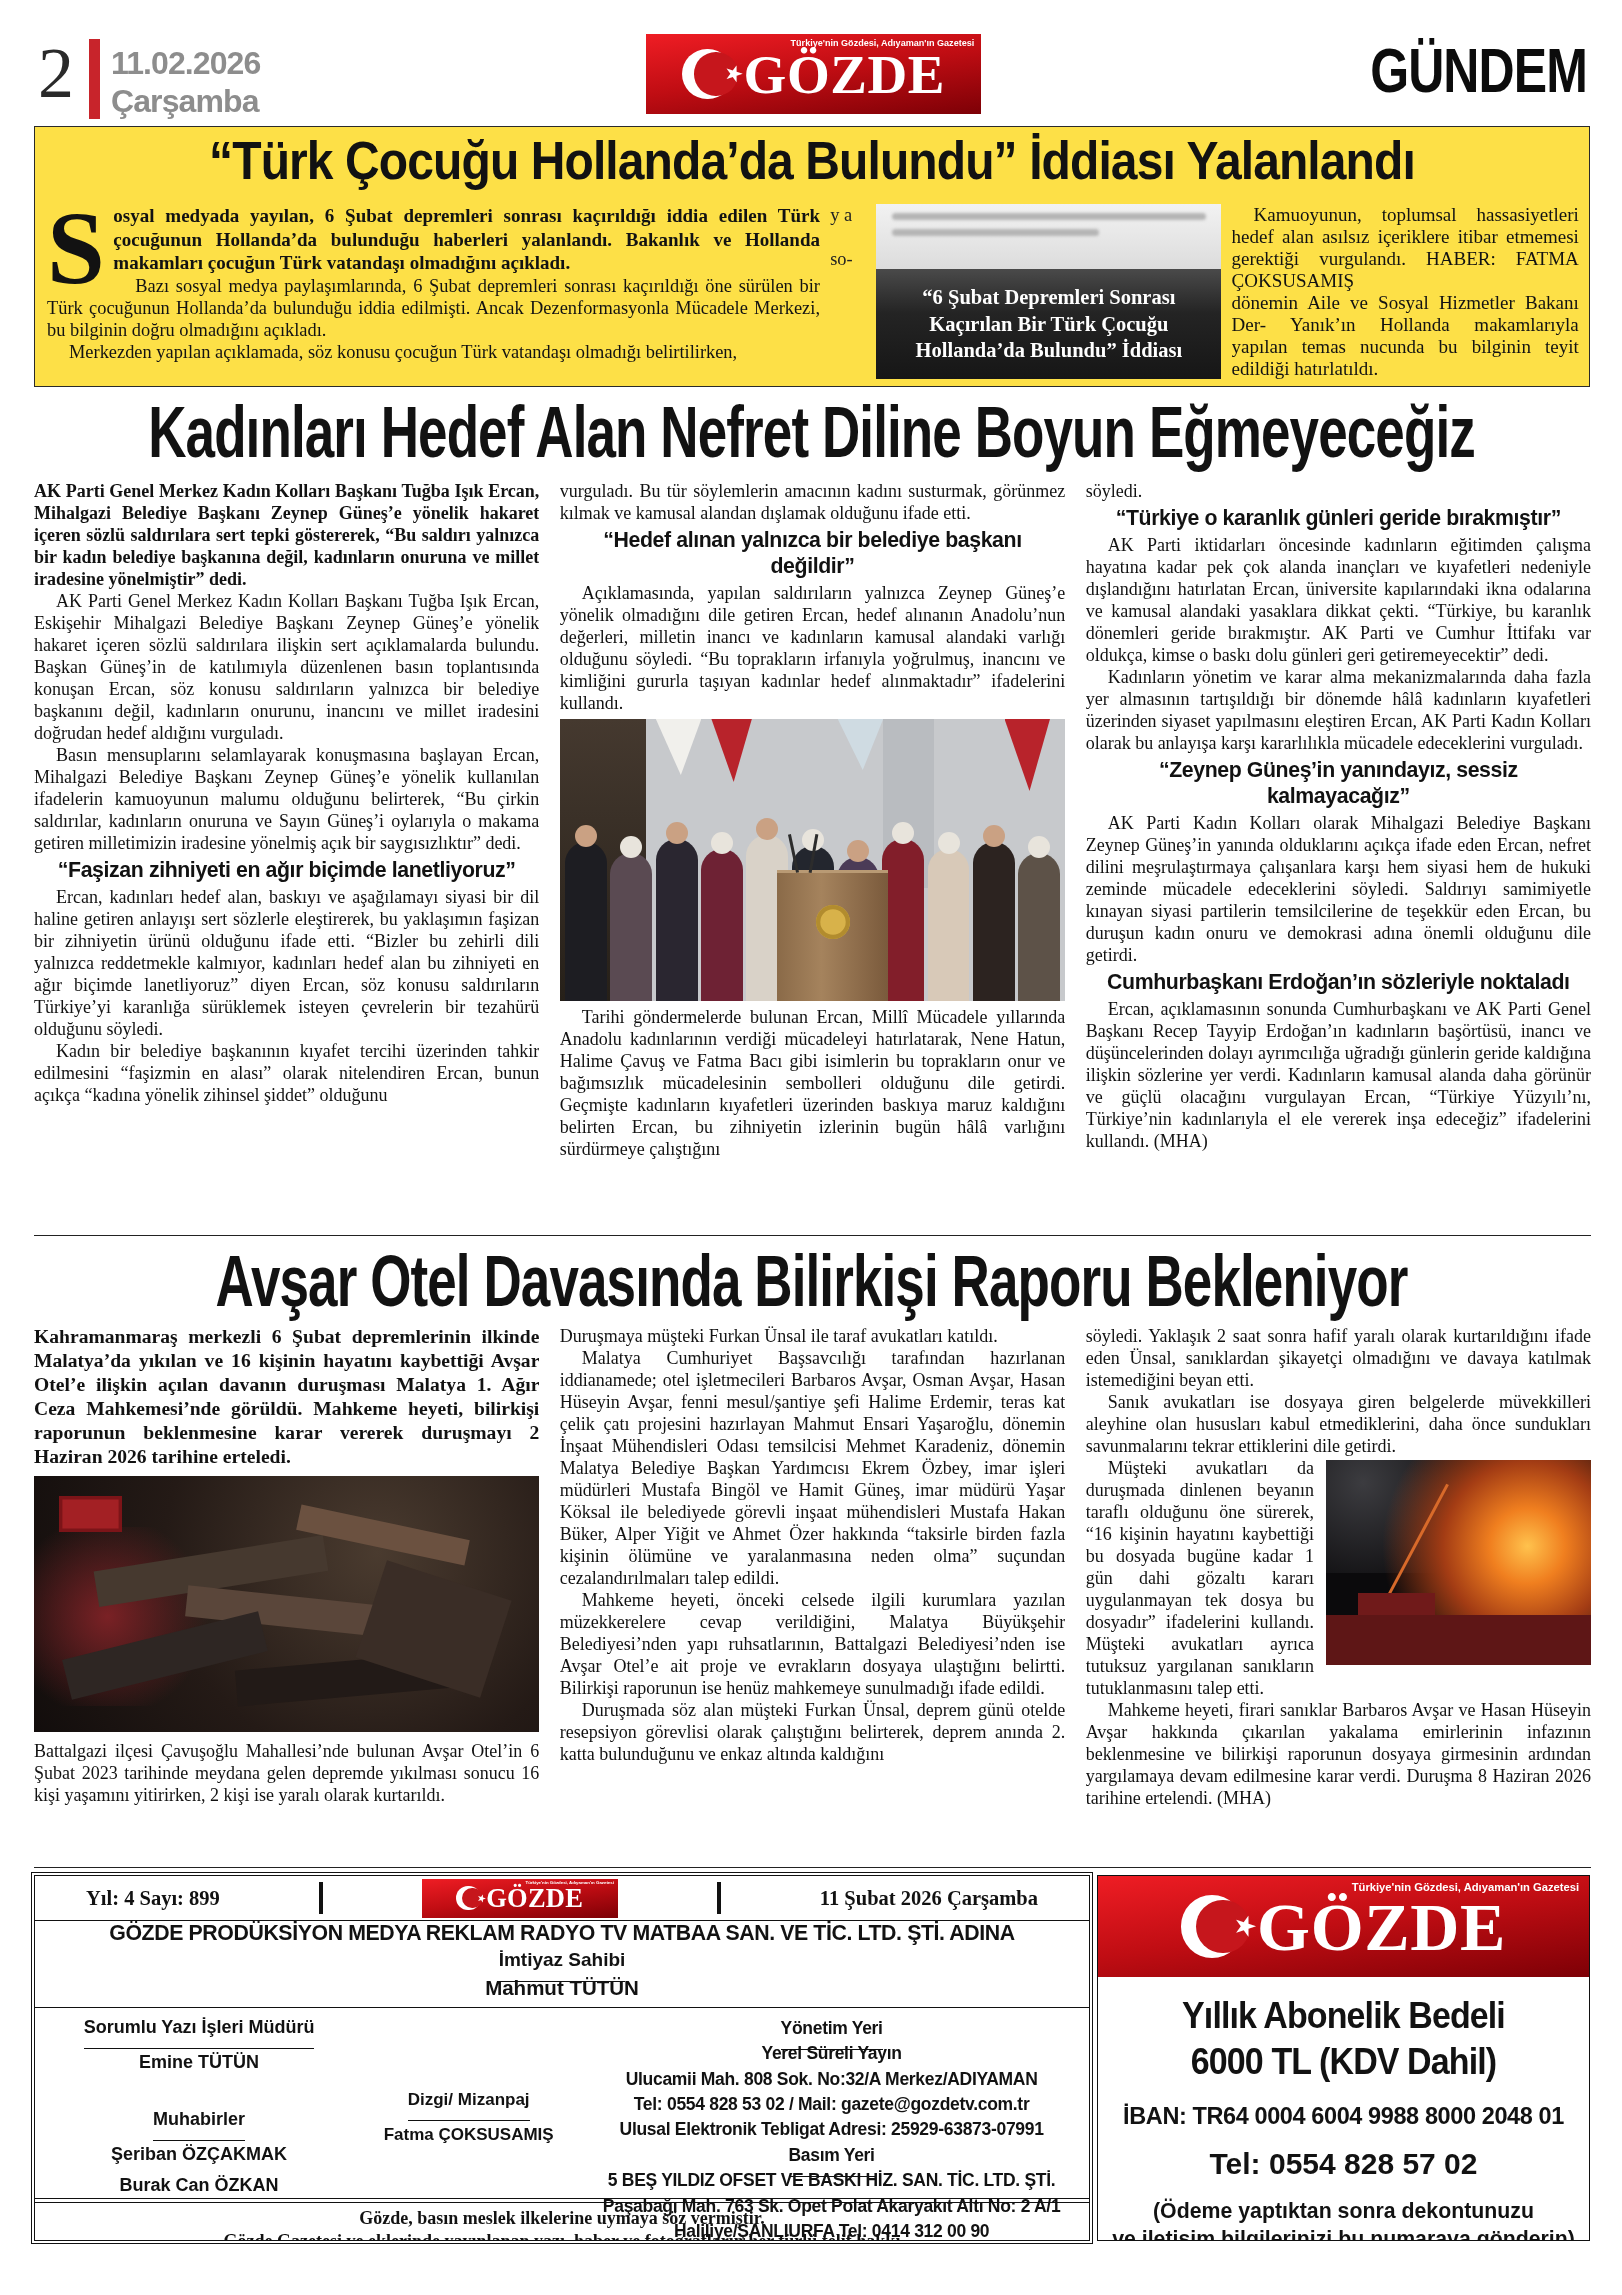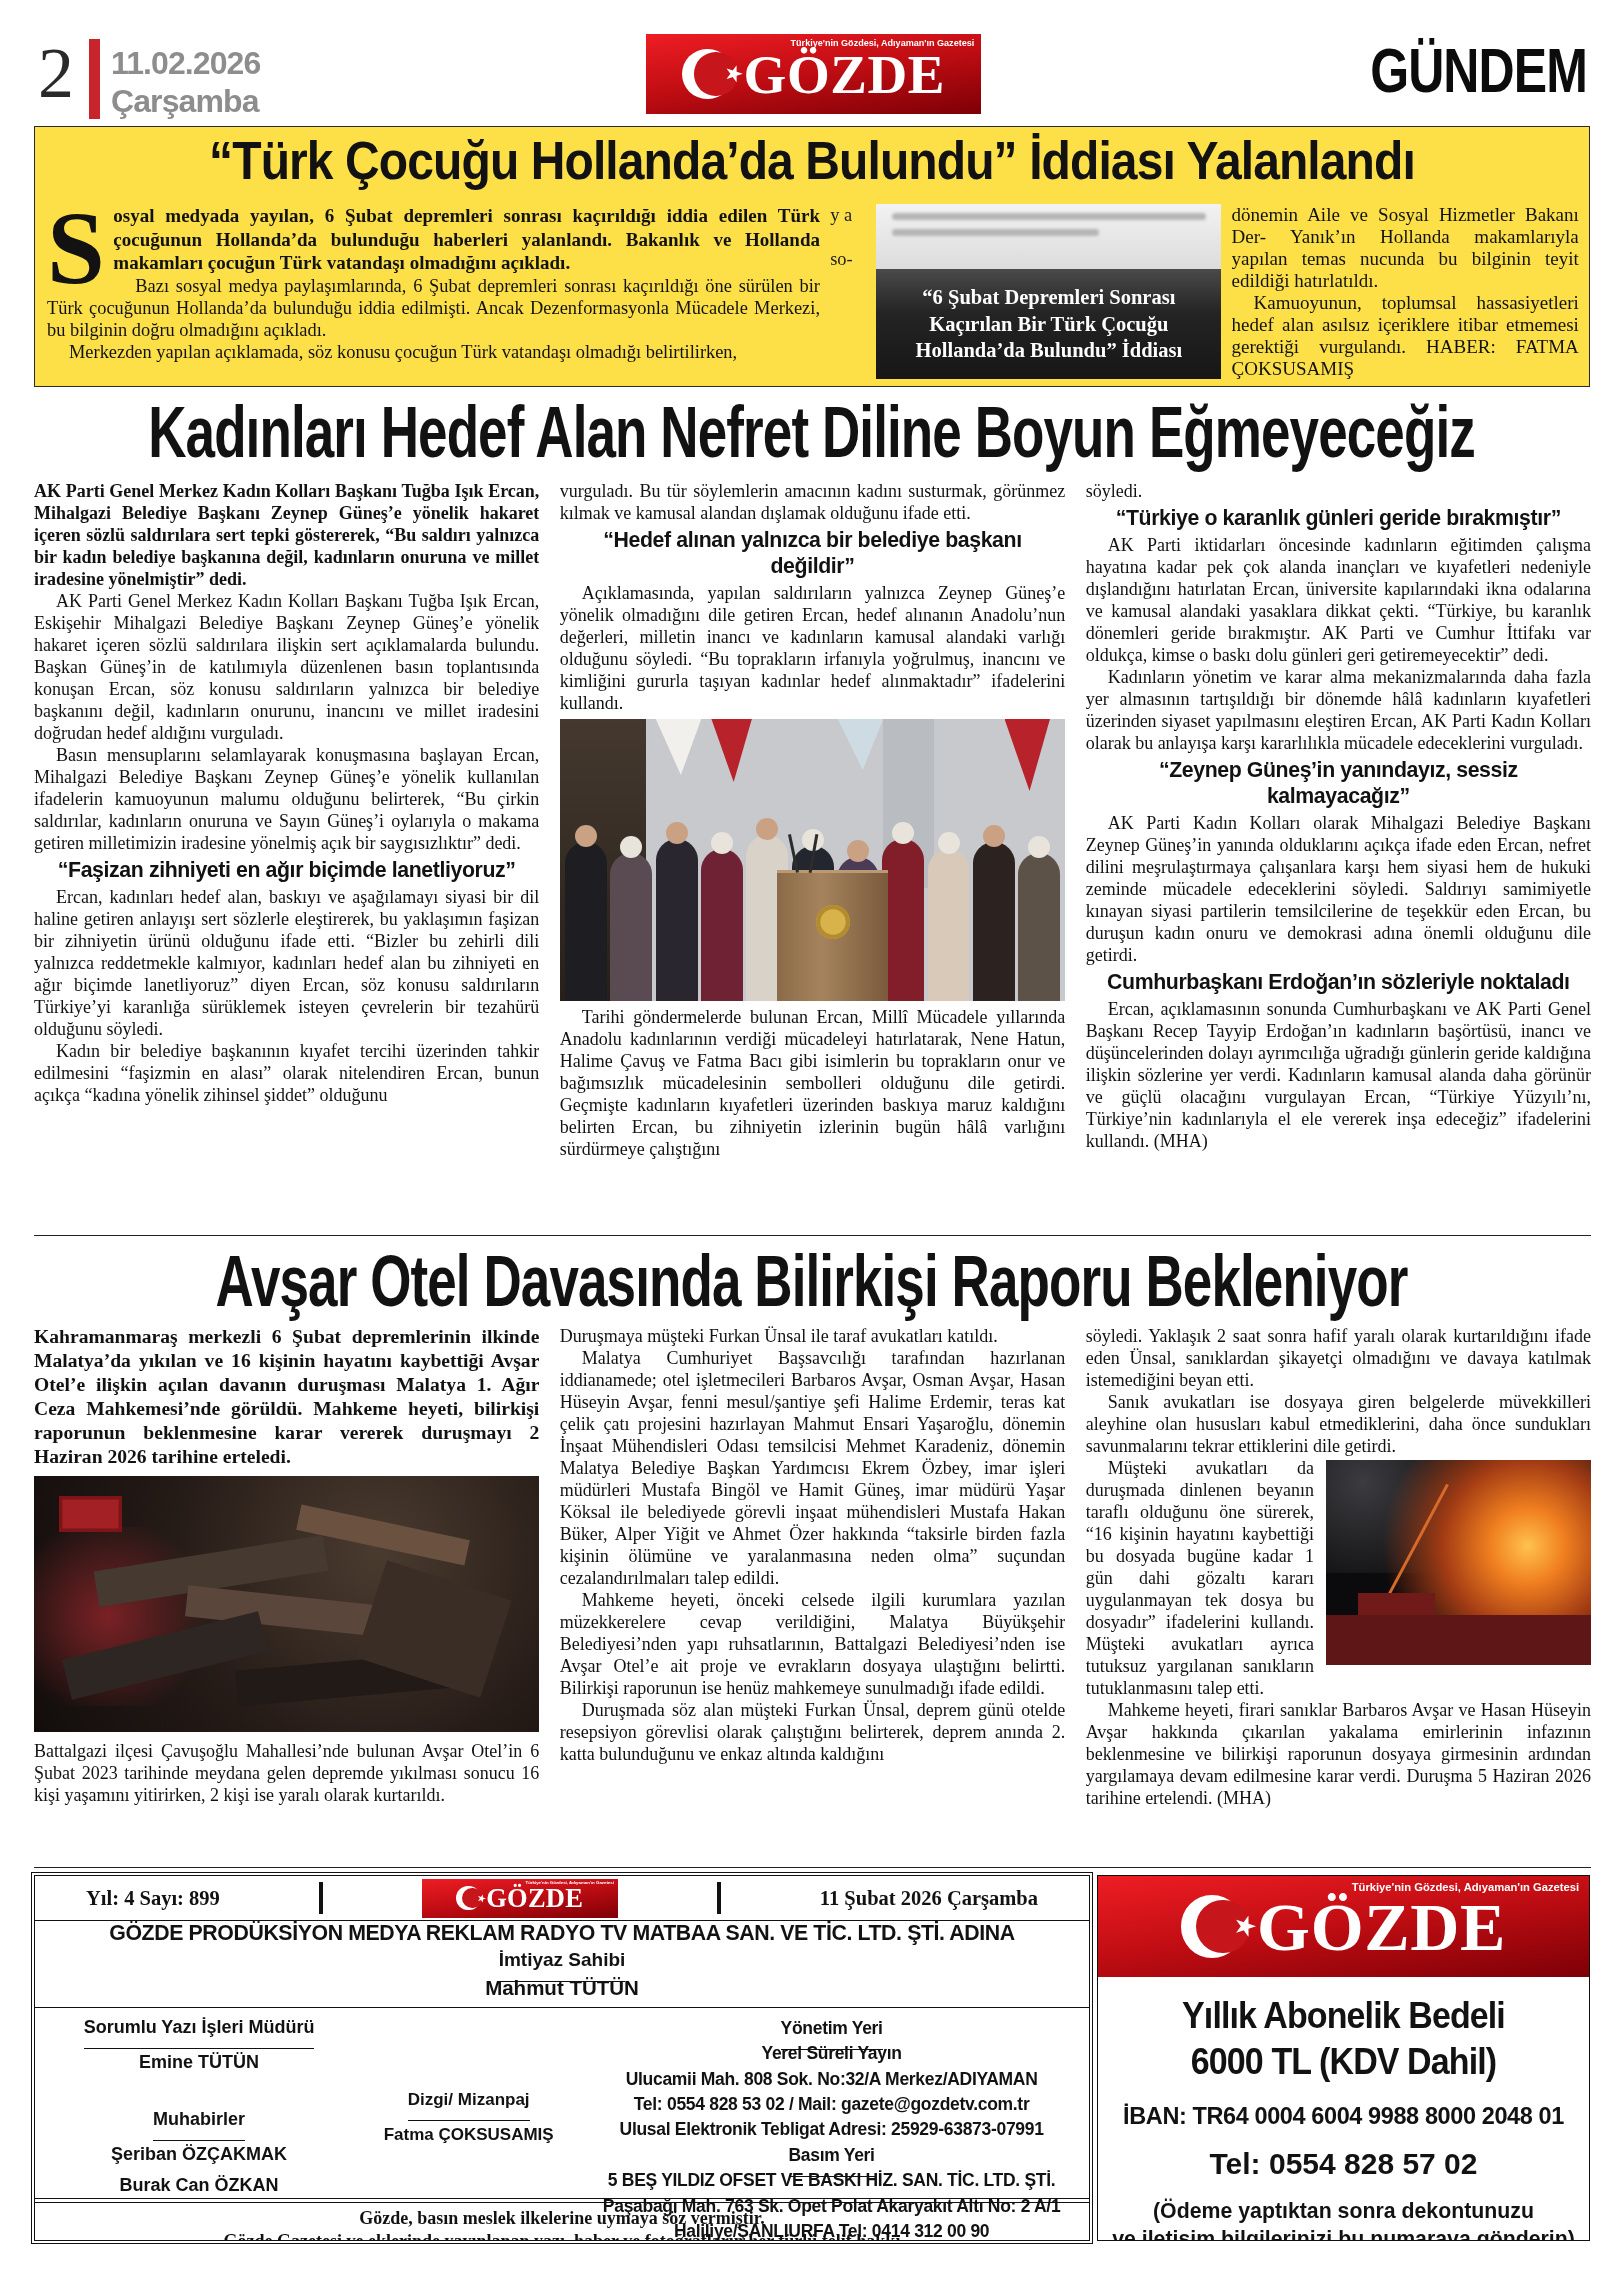--- a/index.html
+++ b/index.html
@@ -184,22 +184,22 @@
         <div class="ph1top">
             <i></i>
             <i></i>
           </div>
         <div class="ph1bot">
           <div class="ph1cap">“6 Şubat Depremleri Sonrası Kaçırılan Bir Türk Çocuğu Hollanda’da Bulundu” İddiası</div>
         </div>
       </div>
       <div class="a1right">
         <div>
+            <p class="bp ind">Kamuoyunun, toplumsal hassasiyetleri hedef alan asılsız içeriklere itibar etmemesi gerektiği vurgulandı. HABER: FATMA ÇOKSUSAMIŞ</p>
             <p class="bp">dönemin Aile ve Sosyal Hizmetler Bakanı Der- Yanık’ın Hollanda makamlarıyla yapılan temas nucunda bu bilginin teyit edildiği hatırlatıldı.</p>
-            <p class="bp ind">Kamuoyunun, toplumsal hassasiyetleri hedef alan asılsız içeriklere itibar etmemesi gerektiği vurgulandı. HABER: FATMA ÇOKSUSAMIŞ</p>
           </div>
       </div>
     </div>
   </div>
 
   <div class="bigh" style="top:391px;">Kadınları Hedef Alan Nefret Diline Boyun Eğmeyeceğiz</div>
   <div class="a2cols">
     <div class="col">
         <p class="bp lead">AK Parti Genel Merkez Kadın Kolları Başkanı Tuğba Işık Ercan, Mihalgazi Belediye Başkanı Zeynep Güneş’e yönelik hakaret içeren sözlü saldırılara sert tepki göstererek, “Bu saldırı yalnızca bir kadın belediye başkanına değil, kadınların onuruna ve millet iradesine yönelmiştir” dedi.</p>
         <p class="bp ind">AK Parti Genel Merkez Kadın Kolları Başkanı Tuğba Işık Ercan, Eskişehir Mihalgazi Belediye Başkanı Zeynep Güneş’e yönelik hakaret içeren sözlü saldırılara ilişkin sert açıklamalarda bulundu. Başkan Güneş’in de katılımıyla düzenlenen basın toplantısında konuşan Ercan, söz konusu saldırıların yalnızca bir belediye başkanını değil, kadınların onurunu, inancını ve millet iradesini doğrudan hedef aldığını vurguladı.</p>
@@ -318,21 +318,21 @@
       <div class="photo3b">
         <i class="smoke"></i>
           <i class="fire"></i>
           <i class="crane"></i>
         <div class="truck">
             <b></b>
           </div>
       </div>
       <div>
           <p class="bp ind">Müşteki avukatları da duruşmada dinlenen beyanın taraflı olduğunu öne sürerek, “16 kişinin hayatını kaybettiği bu dosyada bugüne kadar 1 gün dahi gözaltı kararı uygulanmayan tek dosya bu dosyadır” ifadelerini kullandı. Müşteki avukatları ayrıca tutuksuz yargılanan sanıkların tutuklanmasını talep etti.</p>
-          <p class="bp ind">Mahkeme heyeti, firari sanıklar Barbaros Avşar ve Hasan Hüseyin Avşar hakkında çıkarılan yakalama emirlerinin infazının beklenmesine ve bilirkişi raporunun dosyaya girmesinin ardından yargılamaya devam edilmesine karar verdi. Duruşma 5 Haziran 2026 tarihine ertelendi. (MHA)</p>
+          <p class="bp ind">Mahkeme heyeti, firari sanıklar Barbaros Avşar ve Hasan Hüseyin Avşar hakkında çıkarılan yakalama emirlerinin infazının beklenmesine ve bilirkişi raporunun dosyaya girmesinin ardından yargılamaya devam edilmesine karar verdi. Duruşma 8 Haziran 2026 tarihine ertelendi. (MHA)</p>
         </div>
     </div>
   </div>
 
   <div class="hline" style="top:1867px;"></div>
 
   <div class="imprint">
     <div class="imp-row1">
       <span class="t">Yıl: 4 Sayı: 899</span>
       <i class="imp-sep"></i>

